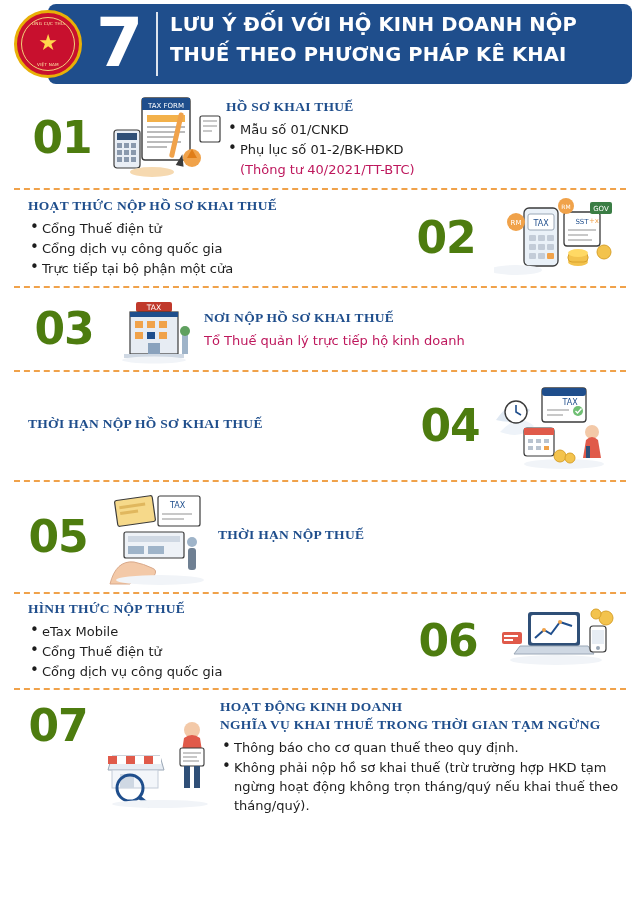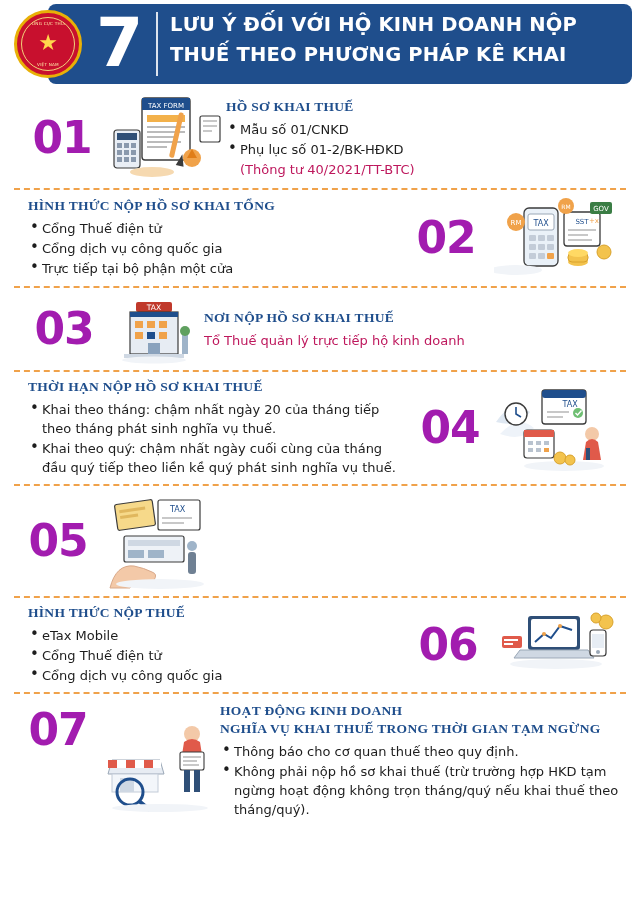--- a/index.html
+++ b/index.html
@@ -107,21 +107,21 @@
     padding: 6px 16px;
   }
   .sep {
     border-top: 2px dashed #f0a24a;
     margin: 0 14px;
     height: 0;
   }
   .num {
     font-size: 44px;
     font-weight: bold;
-    color: #a21caf;
+    color: #4d7c0f;
     line-height: 1;
     letter-spacing: -1px;
     flex: 0 0 auto;
     text-align: center;
     font-family: "DejaVu Sans", "Liberation Sans", sans-serif;
   }
   .content { flex: 1 1 auto; }
   .ttl {
     color: #1f4e8c;
     font-weight: bold;
@@ -228,21 +228,21 @@
         <li>Phụ lục số 01-2/BK-HĐKD</li>
       </ul>
       <div class="body-txt sub-note">(Thông tư 40/2021/TT-BTC)</div>
     </div>
   </div>
 
   <div class="sep"></div>
 
   <div class="row">
     <div class="content" style="padding-left:12px;">
-      <div class="ttl">HÌNH THỨC NỘP HỒ SƠ KHAI TỔNG</div>
+      <div class="ttl">HOẠT THỨC NỘP HỒ SƠ KHAI THUẾ</div>
       <ul class="bul">
         <li>Cổng Thuế điện tử</li>
         <li>Cổng dịch vụ công quốc gia</li>
         <li>Trực tiếp tại bộ phận một cửa</li>
       </ul>
     </div>
     <div class="num" style="width:96px;">02</div>
     <div class="art" style="width:130px;">
       <svg width="130" height="84" viewBox="0 0 130 84">
         <rect x="30" y="12" width="34" height="58" rx="5" fill="#eaf1f8" stroke="#3b3b3b" stroke-width="1.3"></rect>
@@ -309,24 +309,20 @@
       <div class="ttl">NƠI NỘP HỒ SƠ KHAI THUẾ</div>
       <div class="body-txt">Tổ Thuế quản lý trực tiếp hộ kinh doanh</div>
     </div>
   </div>
 
   <div class="sep"></div>
 
   <div class="row">
     <div class="content" style="padding-left:12px;max-width:390px;">
       <div class="ttl">THỜI HẠN NỘP HỒ SƠ KHAI THUẾ</div>
-      <ul class="bul">
-        <li>Khai theo tháng: chậm nhất ngày 20 của tháng tiếp theo tháng phát sinh nghĩa vụ thuế.</li>
-        <li>Khai theo quý: chậm nhất ngày cuối cùng của tháng đầu quý tiếp theo liền kề quý phát sinh nghĩa vụ thuế.</li>
-      </ul>
     </div>
     <div class="num" style="width:88px;">04</div>
     <div class="art" style="width:120px;">
       <svg width="120" height="96" viewBox="0 0 120 96">
         <path d="M2 42 q16 -24 34 -10 q-10 16 -34 10 z" fill="#dfe8f2"></path>
         <path d="M6 54 q18 -20 34 -6 q-12 14 -34 6 z" fill="#eef3f9"></path>
         <rect x="48" y="10" width="44" height="34" rx="3" fill="#ffffff" stroke="#3b3b3b" stroke-width="1.3"></rect>
         <rect x="48" y="10" width="44" height="8" rx="3" fill="#1f4e8c"></rect>
         <text x="76" y="27" font-size="8" fill="#1f4e8c" text-anchor="middle" font-family="DejaVu Sans">TAX</text>
         <rect x="53" y="31" width="22" height="2" fill="#c8c8c8"></rect>
@@ -373,20 +369,21 @@
         <rect x="28" y="58" width="16" height="8" fill="#9fb4c9"></rect>
         <rect x="48" y="58" width="16" height="8" fill="#9fb4c9"></rect>
         <path d="M10 96 q6 -24 24 -22 q10 2 18 6 q6 2 2 8 q-6 4 -14 2 q-6 -2 -10 6 z" fill="#f3c9a8" stroke="#d9a98a" stroke-width="1"></path>
         <path d="M62 96 q-6 -24 -24 -22" fill="none"></path>
         <circle cx="92" cy="54" r="5" fill="#9fb4c9"></circle>
         <rect x="88" y="60" width="8" height="22" rx="3" fill="#6f8093"></rect>
         <ellipse cx="60" cy="92" rx="44" ry="5" fill="#f1f4f8"></ellipse>
       </svg>
     </div>
     <div class="content">
+      <div class="ttl">THỜI HẠN NỘP THUẾ</div>
     </div>
   </div>
 
   <div class="sep"></div>
 
   <div class="row">
     <div class="content" style="padding-left:12px;">
       <div class="ttl">HÌNH THỨC NỘP THUẾ</div>
       <ul class="bul">
         <li>eTax Mobile</li>

